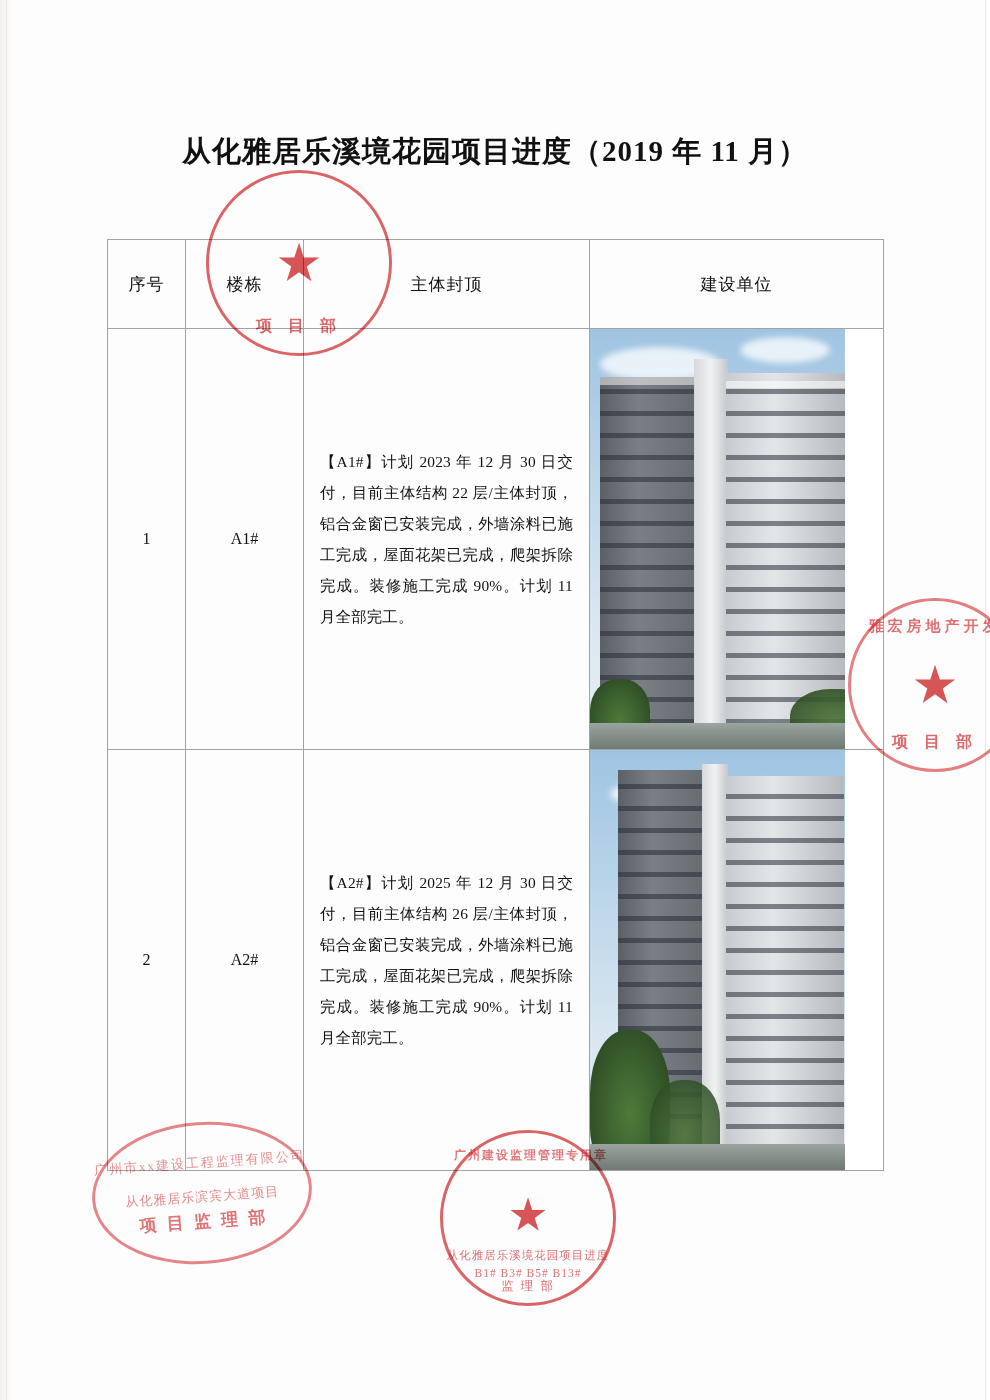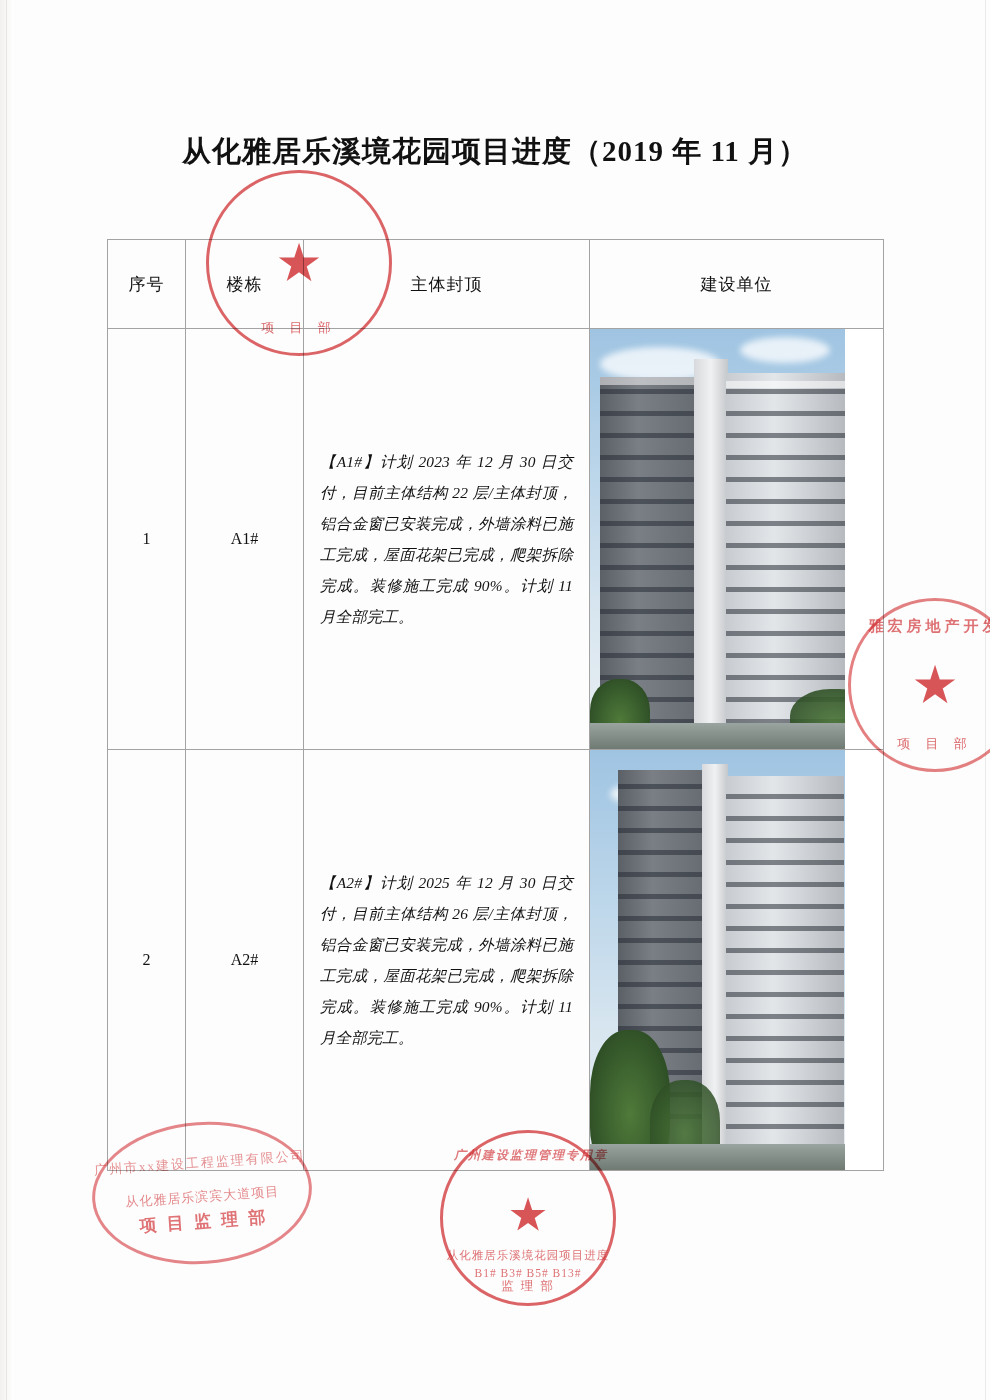--- a/index.html
+++ b/index.html
@@ -61,21 +61,20 @@
     text-align:center;
     font-size:16px;
   }
   .desc{
     padding:25px 16px;
     font-size:15.4px;
     line-height:2.02;
     text-align:justify;
     font-weight:700;
     letter-spacing:0.2px;
-    font-style:italic;
   }
   .photo-cell{padding:0;height:420px;}
   .photo-wrap{
     position:relative;
     width:100%;height:100%;
     overflow:hidden;
   }
   
   .sky{
     position:absolute;inset:0;
@@ -141,22 +140,22 @@
     line-height:1;
   }
   .stamp .arc-top{
     position:absolute;left:0;right:0;top:16px;
     font-size:15px;letter-spacing:4px;
     font-weight:700;
     opacity:.85;
   }
   .stamp .arc-bottom{
     position:absolute;left:0;right:0;bottom:16px;
-    font-size:13px;letter-spacing:6px;
-    font-weight:400;
+    font-size:16px;letter-spacing:6px;
+    font-weight:700;
     opacity:.9;
   }
   #stamp-developer-top{
     left:206px;top:170px;width:180px;height:180px;
   }
   #stamp-developer-right{
     left:848px;top:598px;width:168px;height:168px;
     border-color:rgba(214,60,62,.65);
   }
   .stamp-oval{
@@ -173,21 +172,21 @@
     left:92px;top:1122px;width:214px;height:136px;
     transform:rotate(-4deg);
   }
   #stamp-supervision-left .l1{font-size:13px;letter-spacing:2px;opacity:.8;margin-bottom:16px;}
   #stamp-supervision-left .l2{font-size:13px;letter-spacing:1px;opacity:.85;}
   #stamp-supervision-left .l3{font-size:17px;letter-spacing:3px;font-weight:700;margin-top:4px;}
   #stamp-supervision-mid{
     left:440px;top:1130px;width:170px;height:170px;
     border-radius:50%;
   }
-  #stamp-supervision-mid .arc-top{position:absolute;left:6px;right:0;top:14px;font-size:12px;letter-spacing:2px;opacity:.8;font-style:italic;}
+  #stamp-supervision-mid .arc-top{position:absolute;left:6px;right:0;top:14px;font-size:12px;letter-spacing:2px;opacity:.8;}
   #stamp-supervision-mid .star{position:absolute;left:50%;top:48%;transform:translate(-50%,-50%);font-size:40px;}
   #stamp-supervision-mid .b1{position:absolute;left:0;right:0;bottom:40px;font-size:11.5px;letter-spacing:1px;opacity:.85;}
   #stamp-supervision-mid .b2{position:absolute;left:0;right:0;bottom:24px;font-size:11.5px;letter-spacing:1px;opacity:.85;}
   #stamp-supervision-mid .b3{position:absolute;left:0;right:0;bottom:8px;font-size:12.5px;letter-spacing:2px;opacity:.85;}
 </style>
 </head>
 <body>
 
 <div class="page">
   <div class="scan-tint"></div>

